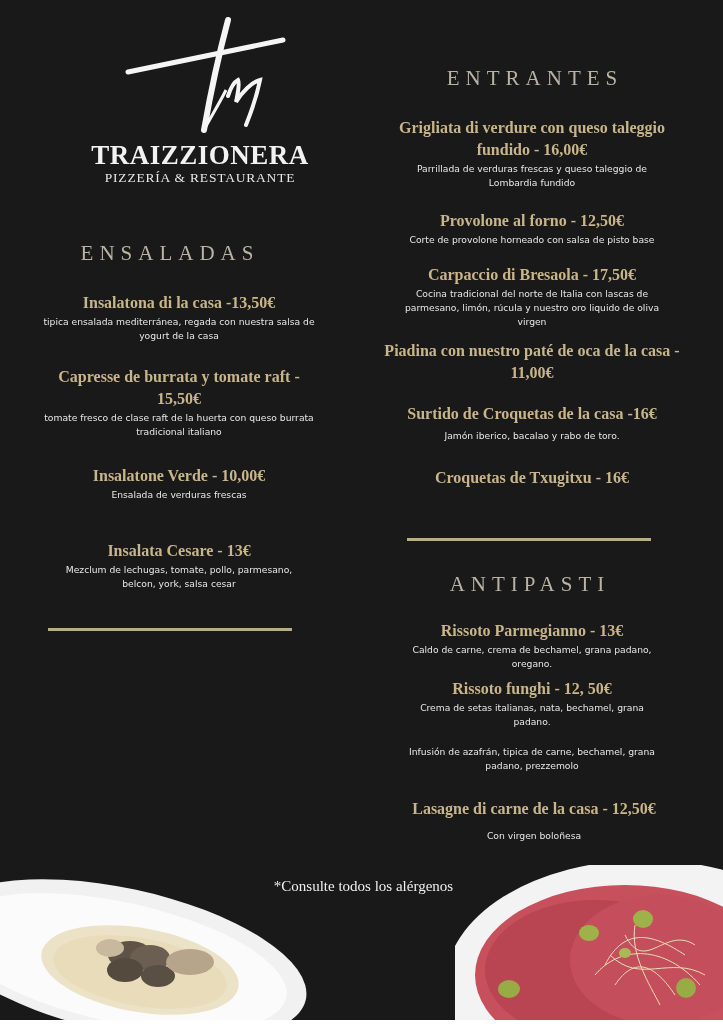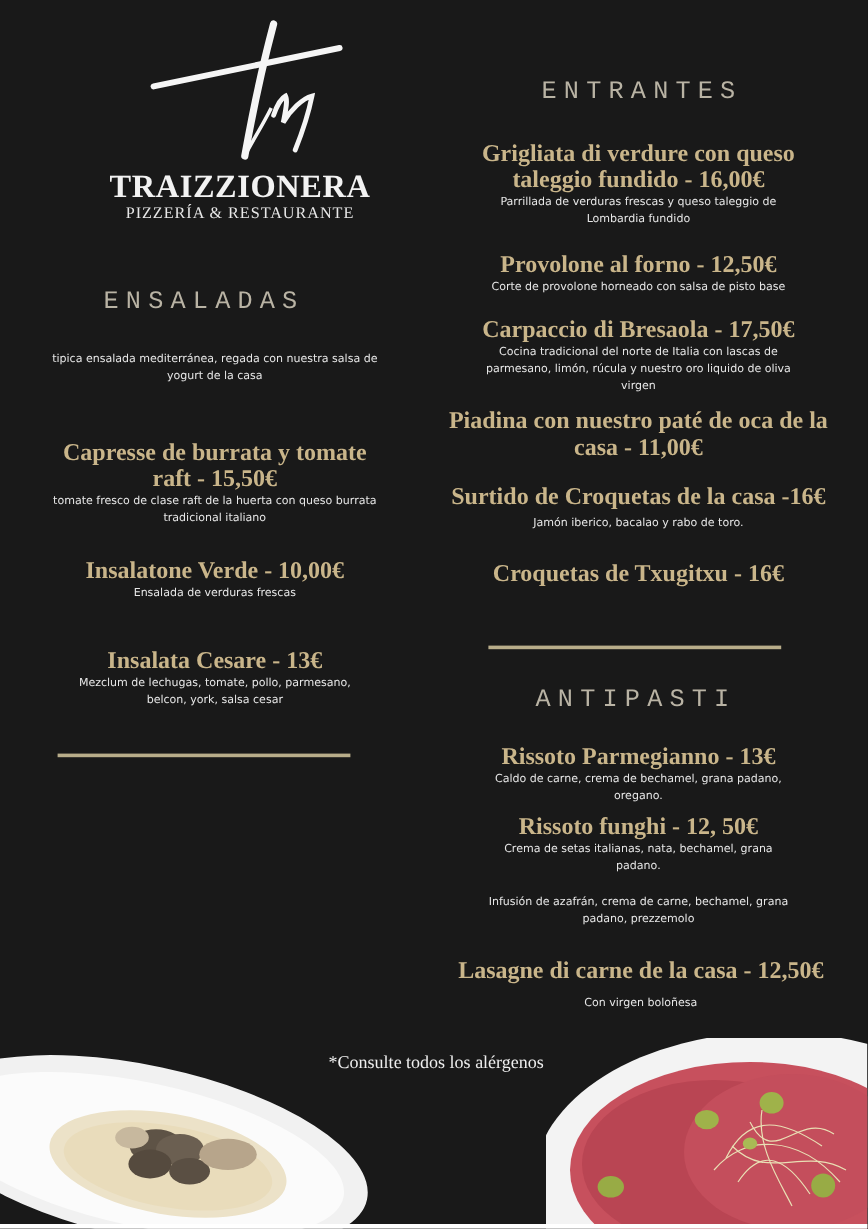--- a/index.html
+++ b/index.html
@@ -3,23 +3,23 @@
 <meta charset="utf-8">
 <style>
   html, body { margin:0; padding:0; }
   body { width:723px; height:1024px; background:#181818; position:relative; overflow:hidden; font-family:"DejaVu Serif", serif; }
   .page { position:absolute; left:0; top:0; width:723px; height:1024px; background:#191919; }
   .logo { position:absolute; left:80px; top:10px; width:240px; height:180px; text-align:center; }
   .logo svg { position:absolute; left:20px; top:0; }
   .brand { position:absolute; left:0; top:130px; width:240px; color:#f2f2f2; font-family:"Liberation Serif", serif; font-weight:bold; font-size:27px; letter-spacing:0.5px; text-align:center; }
   .brand-sub { position:absolute; left:0; top:160px; width:240px; color:#e8e8e8; font-family:"Liberation Serif", serif; font-size:13.5px; letter-spacing:0.8px; text-align:center; }
 
-  .section-title { position:absolute; color:#b9b3a4; font-family:Liberation Mono, monospace; font-weight:200; font-size:21px; letter-spacing:6px; text-align:center; }
+  .section-title { position:absolute; color:#b9b3a4; font-family:Liberation Serif, serif; font-weight:200; font-size:21px; letter-spacing:6px; text-align:center; }
   .item { position:absolute; text-align:center; }
-  .item-name { color:#c9b58a; font-family:"Liberation Serif", serif; font-weight:bold; font-size:20px; line-height:22px; }
+  .item-name { color:#c9b58a; font-family:"Liberation Serif", serif; font-weight:bold; font-size:16px; line-height:22px; }
   .item-desc { color:#e6e6e6; font-family:"DejaVu Sans", sans-serif; font-size:9.2px; line-height:14px; margin-top:1px; }
   .divider { position:absolute; height:3px; background:#b8ad8a; }
   .note { position:absolute; left:246px; top:878px; width:235px; color:#efefef; font-family:"Liberation Serif", serif; font-size:15px; text-align:center; }
 
   .photo { position:absolute; overflow:hidden; }
   .bottom-strip { position:absolute; left:0; top:1020px; width:723px; height:4px; background:#ffffff; }
 </style>
 </head>
 <body>
 
@@ -74,31 +74,32 @@
     <div class="item-name">Rissoto Parmegianno - 13€</div>
     <div class="item-desc" style="padding:0 26px;">Caldo de carne, crema de bechamel, grana padano, oregano.</div>
   </div>
 
   <div class="item" style="left:376px; top:678px; width:312px;">
     <div class="item-name">Rissoto funghi - 12, 50€</div>
     <div class="item-desc" style="padding:0 34px;">Crema de setas italianas, nata, bechamel, grana padano.</div>
   </div>
 
   <div class="item" style="left:376px; top:739px; width:312px;">
-    <div class="item-desc" style="margin-top:6px; padding:0 20px;">Infusión de azafrán, crema de carne, bechamel, grana padano, prezzemolo</div>
+    <div class="item-desc" style="margin-top:6px; padding:0 20px;">Infusión de azafrán, tipica de carne, bechamel, grana padano, prezzemolo</div>
   </div>
 
   <div class="item" style="left:366px; top:798px; width:336px;">
     <div class="item-name">Lasagne di carne de la casa - 12,50€</div>
     <div class="item-desc" style="margin-top:9px;">Con virgen boloñesa</div>
   </div>
 
   <div class="section-title" style="left:40px; top:241px; width:260px;">ENSALADAS</div>
 
   <div class="item" style="left:28px; top:292px; width:302px;">
+    <div class="item-name">Insalatona di la casa -13,50€</div>
     <div class="item-desc" style="padding:0 6px;">tipica ensalada mediterránea, regada con nuestra salsa de yogurt de la casa</div>
   </div>
 
   <div class="item" style="left:28px; top:366px; width:302px;">
     <div class="item-name" style="padding:0 18px;text-align:center;">Capresse de burrata y tomate raft - 15,50€</div>
     <div class="item-desc" style="padding:0 16px;">tomate fresco de clase raft de la huerta con queso burrata tradicional italiano</div>
   </div>
 
   <div class="item" style="left:28px; top:465px; width:302px;">
     <div class="item-name">Insalatone Verde - 10,00€</div>

